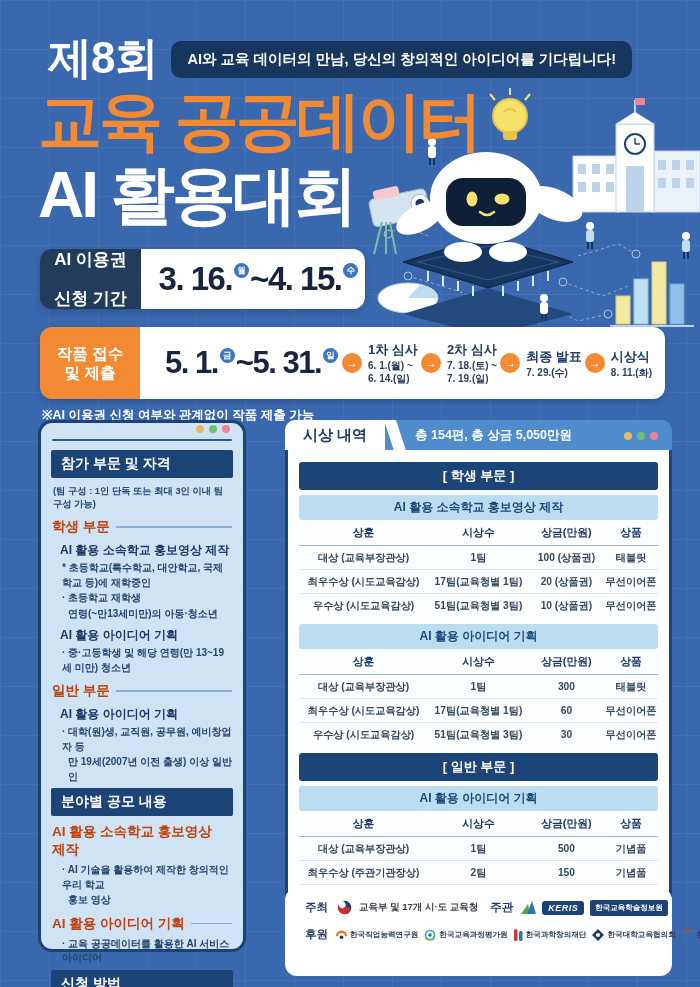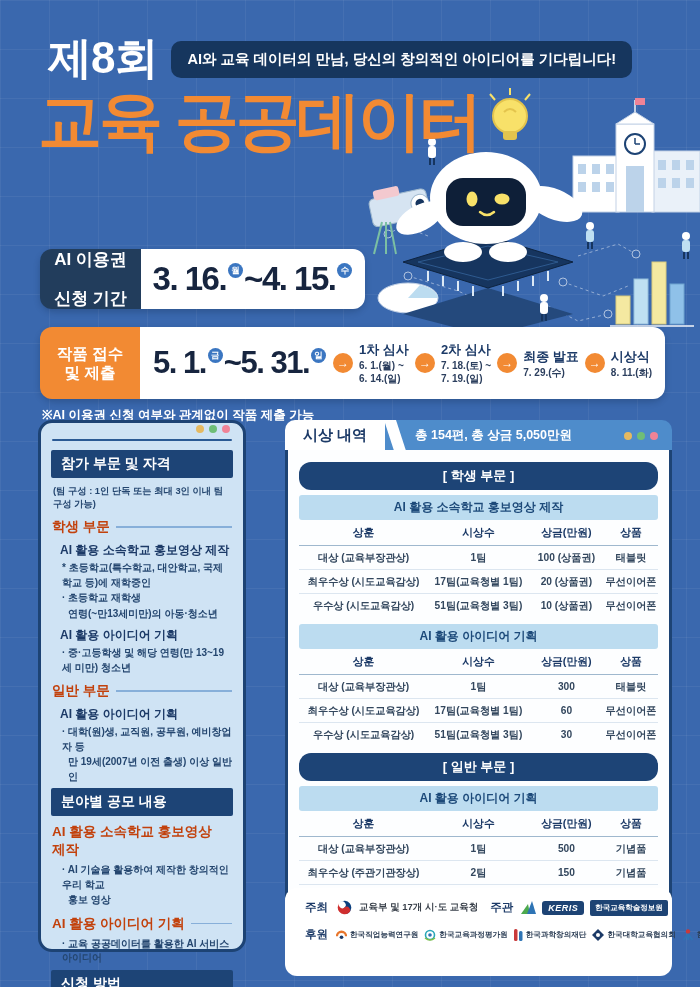--- a/index.html
+++ b/index.html
@@ -24,21 +24,21 @@
   .band{position:absolute; display:flex; border-radius:14px; box-shadow:0 3px 6px rgba(10,30,60,.25);}
   .band1{left:40px; top:249px; width:325px; height:60px;}
   .band2{left:40px; top:327px; width:625px; height:72px;}
   .band-label{display:flex; flex-direction:column; align-items:center; justify-content:center;
     color:#fff; font-weight:800; border-radius:12px 0 0 12px; line-height:1.25;}
   .band1 .band-label{width:101px; background:#223D5C; font-size:17px;justify-content:space-between;}
   .band2 .band-label{width:100px; background:#F28A33; font-size:15.5px;}
   .band-body{flex:1; background:#ffffff; border-radius:0 12px 12px 0; display:flex; align-items:center;}
   .band1 .band-body{justify-content:center; gap:3px;}
   .band2 .band-body{justify-content:space-between; padding:0 13px;}
-  .big-date{display:flex; align-items:flex-start; font-weight:900; color:#17253F; letter-spacing:-1.5px; white-space:nowrap;}
+  .big-date{display:flex; align-items:flex-start; font-weight:900; color:#17253F; letter-spacing:-1.5px; white-space:nowrap;margin-left:12px;}
   .band1 .big-date{font-size:33px;}
   .band2 .big-date{font-size:31px;}
   .day-badge{width:15px; height:15px; border-radius:50%; background:#3B76C1; color:#fff;
     font-size:8.5px; font-weight:700; display:inline-flex; align-items:center; justify-content:center;
     margin:3px 1px 0 2px; letter-spacing:0;}
   .tilde{font-weight:900; color:#17253F;}
   .step{display:flex; align-items:center; gap:6px; white-space:nowrap;}
   .step-arrow{width:20px; height:20px; min-width:20px; border-radius:50%; background:#F28A33; color:#fff;
     display:flex; align-items:center; justify-content:center; font-weight:900; font-size:12px;}
   .step-arrow::before{content:'\2192';}
@@ -69,21 +69,21 @@
   .awards-tab{position:relative; z-index:2; width:100px; background:#fff; border-radius:10px 0 0 0;
     display:flex; align-items:center; justify-content:center; font-size:15px; font-weight:900; color:#1C3A67;}
   .awards-tab::after{content:''; position:absolute; right:-11px; top:0; width:12px; height:100%;
     background:#fff; transform:skewX(18deg); transform-origin:top left;}
   .awards-summary{flex:1; background:#4E8CCB; border-radius:0 10px 0 0; display:flex; align-items:center;
     color:#fff; font-weight:800; font-size:12.5px; padding:0 12px 0 30px;}
   .awards-summary .dots{margin-left:auto;}
   .awards-body{background:#FDFEFF; border:3px solid #1D4374; border-top:0; border-radius:0 0 12px 12px;
     padding:9px 11px 7px; box-sizing:border-box;}
   .sec-navy{background:#1D4476; color:#fff; text-align:center; font-weight:800; font-size:13px;
-    padding:5px 0; border-radius:12px; margin:3px 0 5px;}
+    padding:5px 0; border-radius:3px; margin:3px 0 5px;}
   .sec-light{background:#BCDCF0; color:#1D4A7A; text-align:center; font-weight:800; font-size:12px;
     padding:4px 0; border-radius:3px; margin-bottom:1px;}
   table.awards{width:100%; border-collapse:collapse; margin-bottom:7px;}
   table.awards th{font-size:10.8px; font-weight:800; color:#1C3A67; padding:5px 1px; border-bottom:1.5px solid #9FB8CE;}
   table.awards td{font-size:10.2px; font-weight:600; color:#33475E; padding:4.5px 1px; text-align:center; border-bottom:1px solid #DCE6F0;}
   table.awards tr:last-child td{border-bottom:none;}
   col.c1{width:36%;} col.c2{width:28%;} col.c3{width:21%;} col.c4{width:15%;}
   .awards-footnote{font-size:9.3px; font-weight:600; color:#5A6B80; margin:0 0 2px 4px;}
   
   .footer-panel{position:absolute; left:285px; top:888px; width:387px; height:88px; box-sizing:border-box;
@@ -239,20 +239,21 @@
           <line x1="2" y1="16" x2="2" y2="23" stroke="#16355F" stroke-width="2"></line>
         </g>
     </g>
   </svg>
 
   <div class="edition-row">
     <div class="edition">제8회</div>
     <div class="tagline-pill">AI와 교육 데이터의 만남, 당신의 창의적인 아이디어를 기다립니다!</div>
   </div>
   <div class="title1">교육 공공데이터</div>
+  <div class="title2">AI 활용대회</div>
 
   <div class="band band1">
     <div class="band-label">
       <span>AI 이용권</span>
       <span>신청 기간</span>
     </div>
     <div class="band-body">
       <span class="big-date">
         <span>3. 16.</span>
         <span class="day-badge">월</span>

